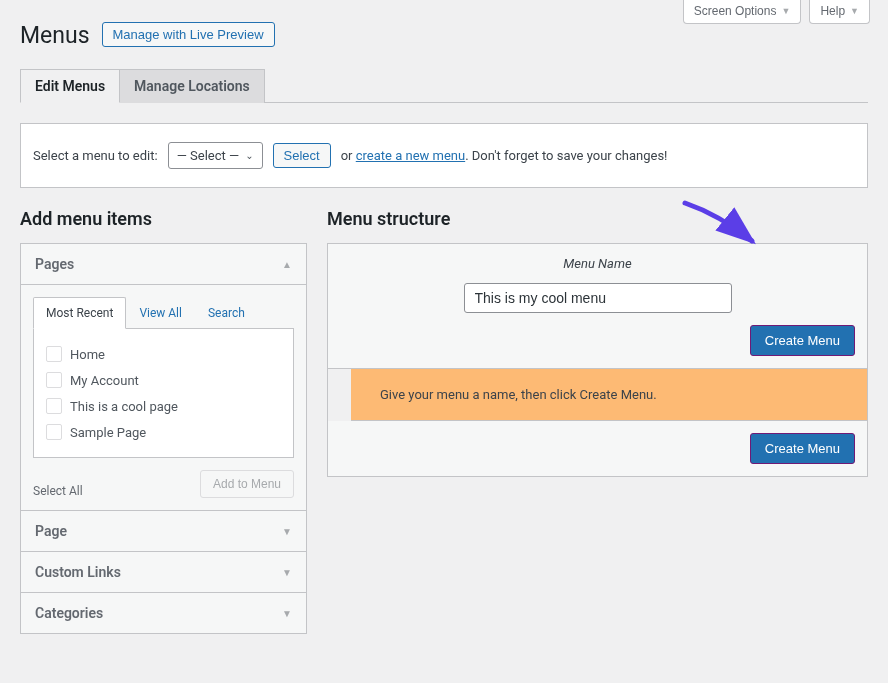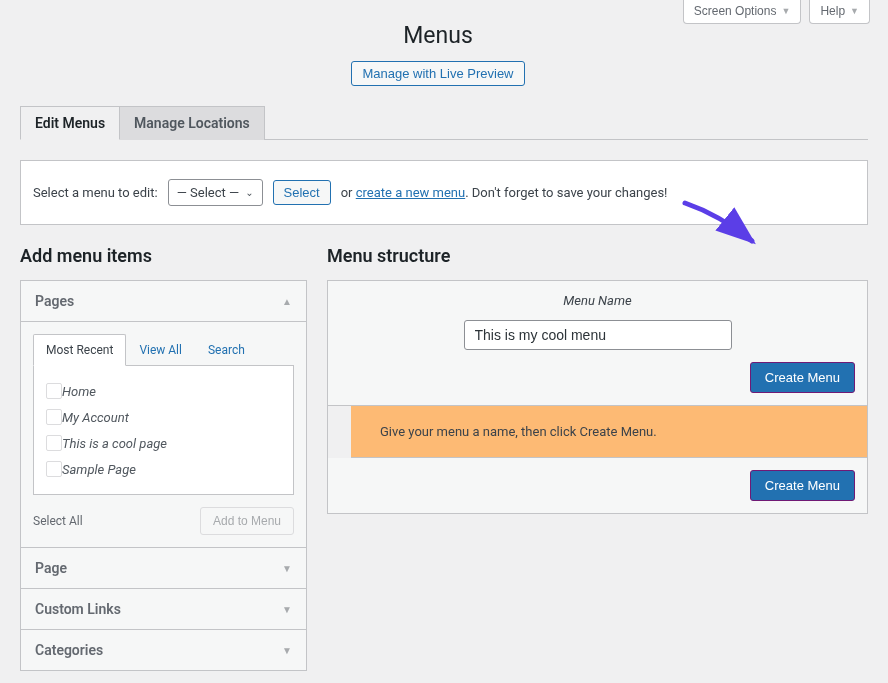--- a/index.html
+++ b/index.html
@@ -29,24 +29,23 @@
       font-size: 12px;
       color: #646970;
       cursor: pointer;
       display: flex;
       align-items: center;
       gap: 5px;
     }
     .top-btn .tri { font-size: 9px; color: #a7aaad; }
     .header {
       display: flex;
-      align-items: center;
+      align-items: flex-start;
       gap: 12px;
       padding: 22px 32px 10px 20px;
-      flex-direction: column;
     }
     .page-title {
       font-size: 23px;
       font-weight: 400;
       color: #1d2327;
     }
     .outline-btn {
       border: 1px solid #2271b1;
       color: #2271b1;
       background: #f6f7f7;
@@ -160,37 +159,37 @@
     }
     .pages-list {
       background: #fff;
       border: 1px solid #c3c4c7;
       padding: 12px;
       margin-top: -1px;
     }
     .page-item {
       display: flex;
       align-items: center;
+      gap: 8px;
       padding: 5px 0;
       color: #50575e;
       font-size: 13px;
-      font-style: italic;
     }
     .checkbox {
       width: 16px;
       height: 16px;
       border: 1px solid #dcdcde;
       border-radius: 2px;
       background: #fff;
       flex-shrink: 0;
     }
     .acc-footer {
       display: flex;
       justify-content: space-between;
-      align-items: center;
+      align-items: flex-end;
       padding-top: 12px;
     }
     .select-all { color: #646970; font-size: 12px; cursor: pointer; }
     .add-btn {
       border: 1px solid #dcdcde;
       background: #f6f7f7;
       color: #a7aaad;
       padding: 6px 12px;
       border-radius: 3px;
       font-size: 12px;

